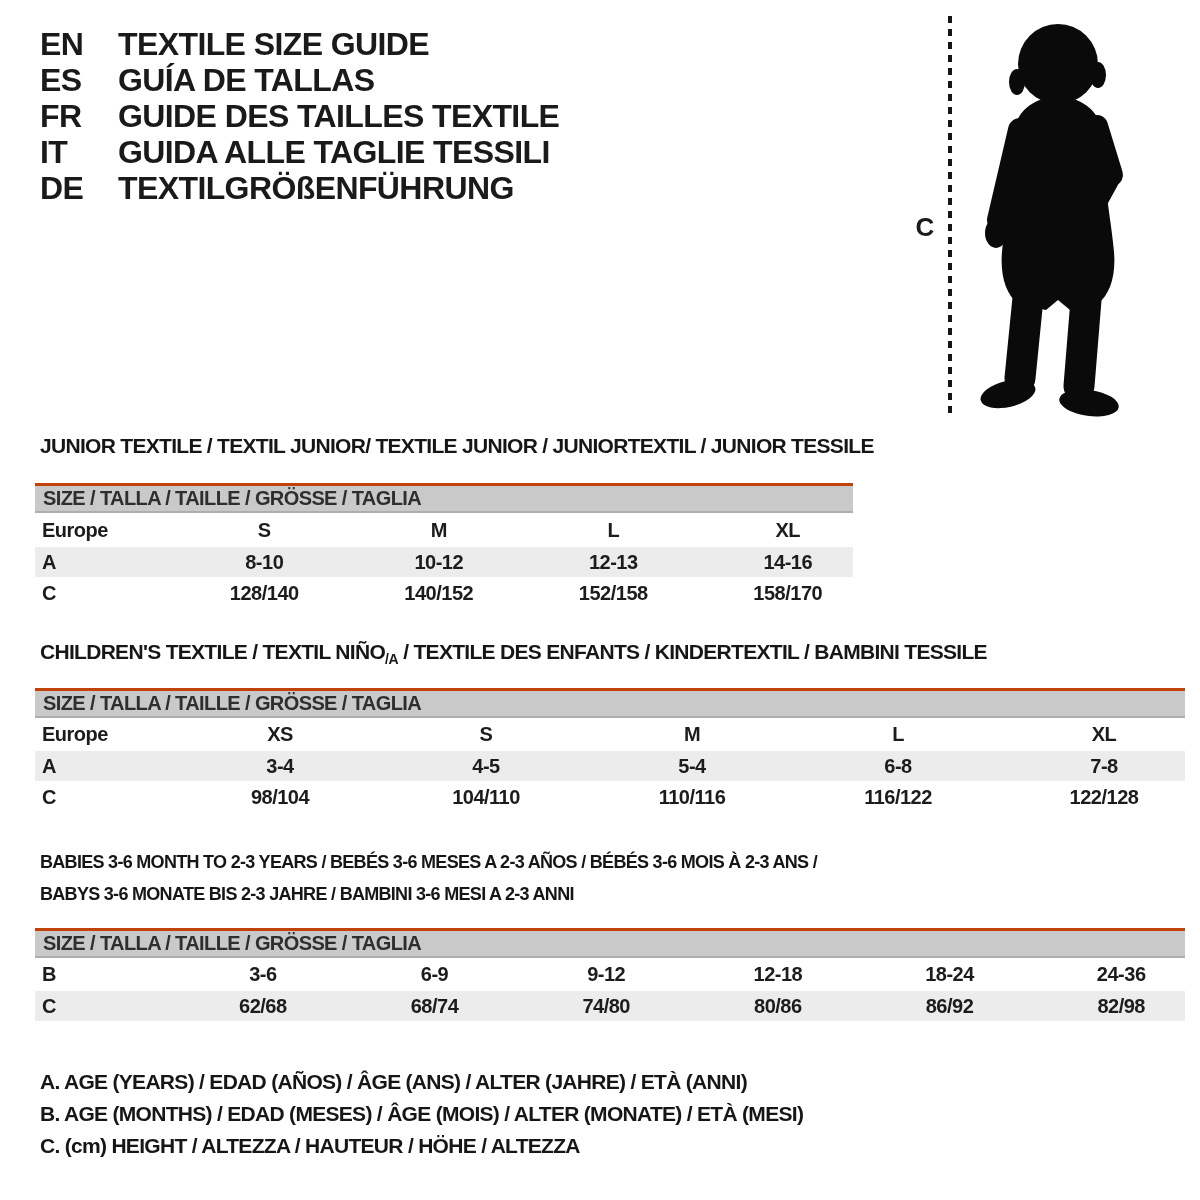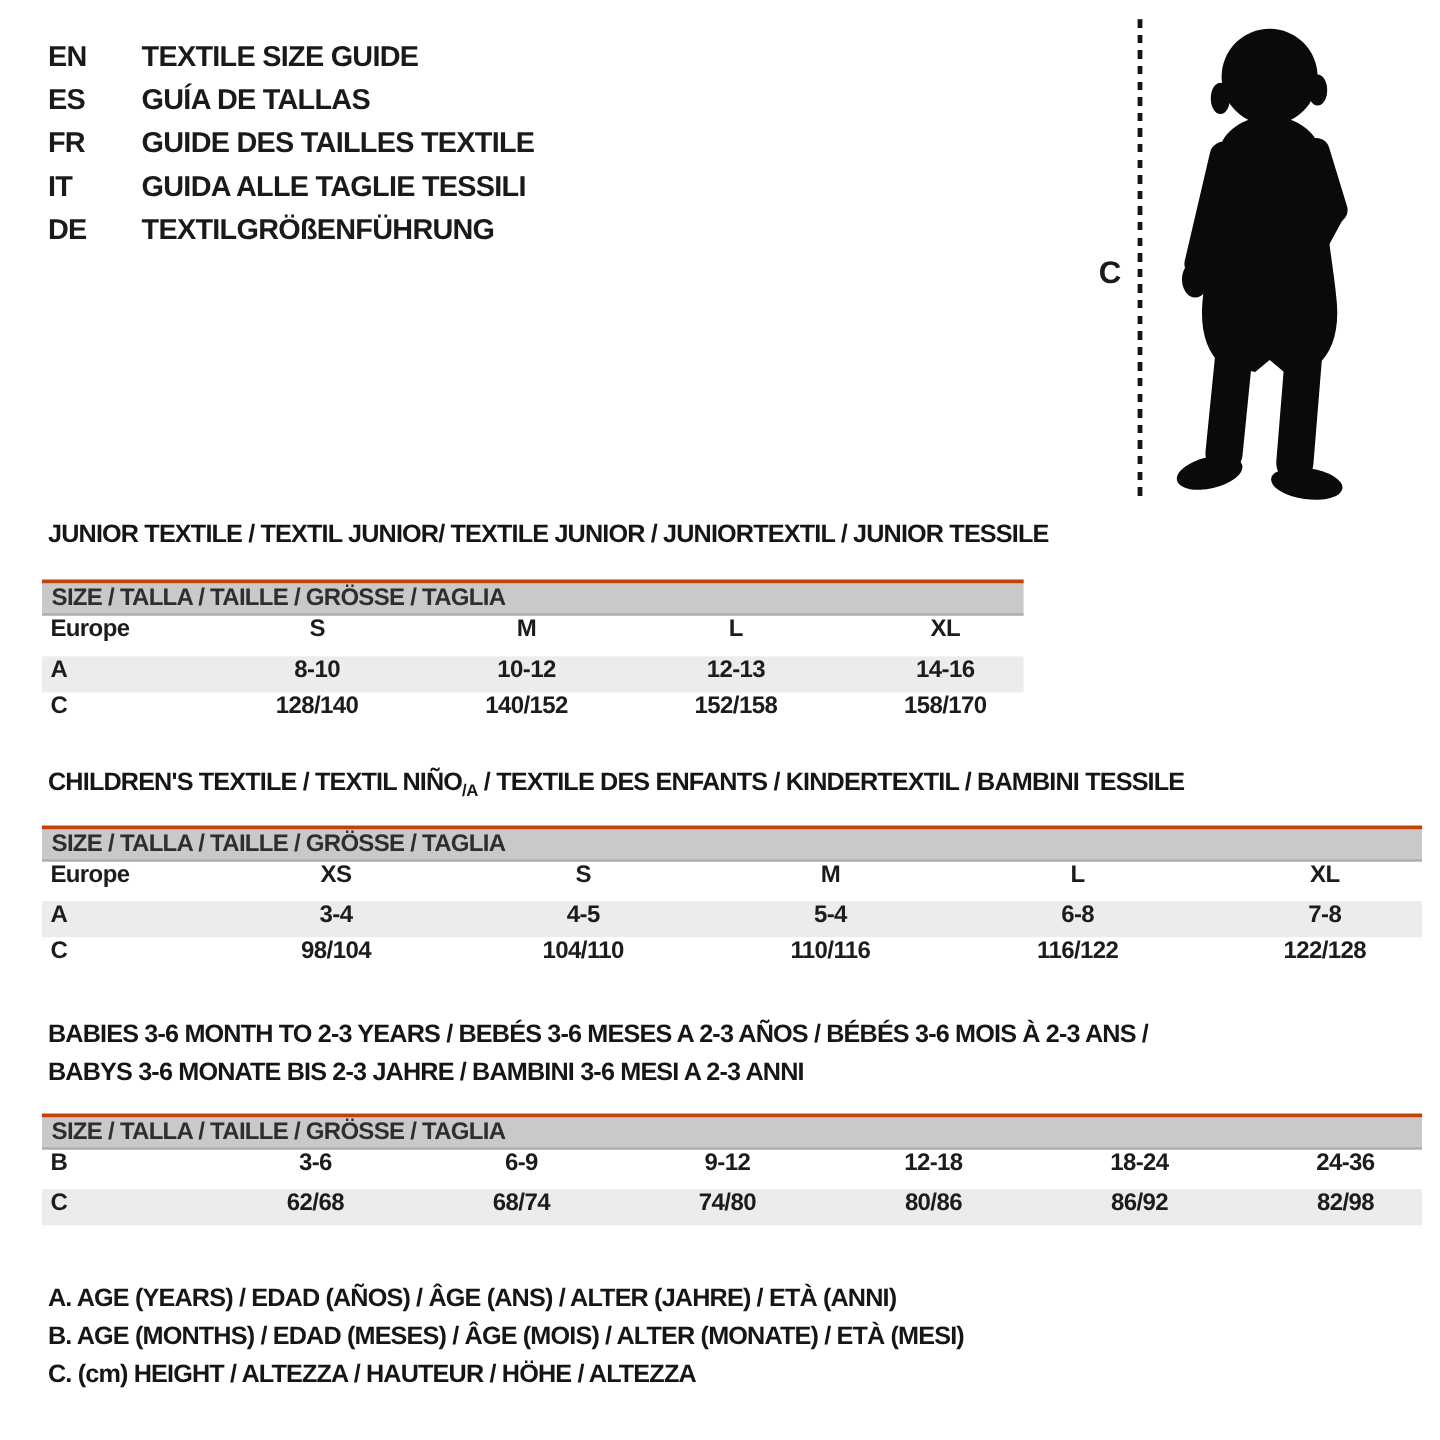--- a/index.html
+++ b/index.html
@@ -6,22 +6,22 @@
   .canvas{
     position:relative;
     width:1200px;height:1200px;
     background:#ffffff;
     font-family:"Liberation Sans", sans-serif;
     color:#1a1a1a;
     overflow:hidden;
   }
   
   .lang-block{position:absolute;left:40px;top:26px;}
-  .lang-row{display:flex;height:36px;align-items:flex-end;
-    font-size:24px;font-weight:bold;letter-spacing:-0.6px;}
+  .lang-row{display:flex;height:36px;align-items:flex-start;
+    font-size:32px;font-weight:bold;letter-spacing:-0.6px;}
   .lang-code{width:78px;flex:0 0 78px;}
   .lang-title{white-space:nowrap;}
   
   .height-line{
     position:absolute;left:948px;top:16px;width:4px;height:400px;
     background:repeating-linear-gradient(to bottom,#151515 0 7px,transparent 7px 13px);
   }
   .c-label{
     position:absolute;left:908px;top:212px;width:34px;text-align:center;
     font-size:26px;font-weight:bold;
@@ -38,31 +38,31 @@
   .t-junior{top:483px;width:818px;}
   .t-children{top:688px;width:1150px;}
   .t-babies{top:928px;width:1150px;}
   .tbar{
     height:30px;box-sizing:border-box;background:#c9c9c9;
     border-top:3px solid #c2410c;border-bottom:2px solid #aeaeae;
     line-height:25px;padding-left:8px;
     font-size:20px;font-weight:bold;letter-spacing:-0.6px;color:#2e2e2e;
     white-space:nowrap;overflow:hidden;
   }
-  .trow{display:flex;
+  .trow{display:flex;align-items:center;
     font-size:20px;font-weight:bold;letter-spacing:-0.5px;color:#1c1c1c;gap:44px;}
   .trow .rl{flex:0 0 120px;width:120px;box-sizing:border-box;padding-left:7px;text-align:left;}
   .trow .cv{flex:1;text-align:center;}
   .h34{height:34px;}
   .h33{height:33px;}
   .h30{height:30px;}
   .alt{background:#ececec;}
   
   .babies-title{position:absolute;left:40px;top:846px;
-    font-size:21px;font-weight:bold;letter-spacing:-0.7px;line-height:32px;color:#161616;}
+    font-size:18px;font-weight:bold;letter-spacing:-0.7px;line-height:32px;color:#161616;}
   
   .legend{position:absolute;left:40px;top:1066px;
     font-size:21px;font-weight:bold;letter-spacing:-0.7px;line-height:32px;color:#161616;}
   .legend div{white-space:nowrap;}
 </style>
 </head>
 <body>
 
 <div class="canvas">
 

